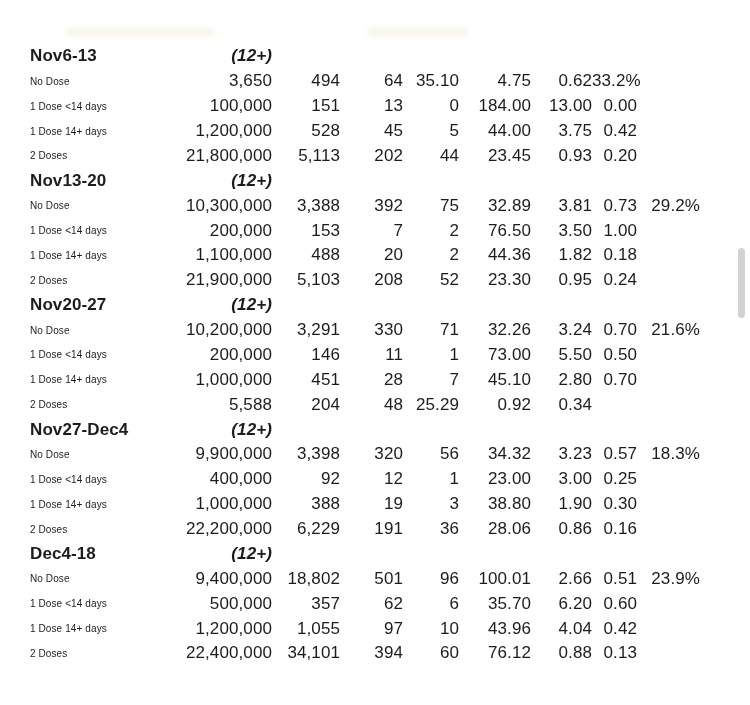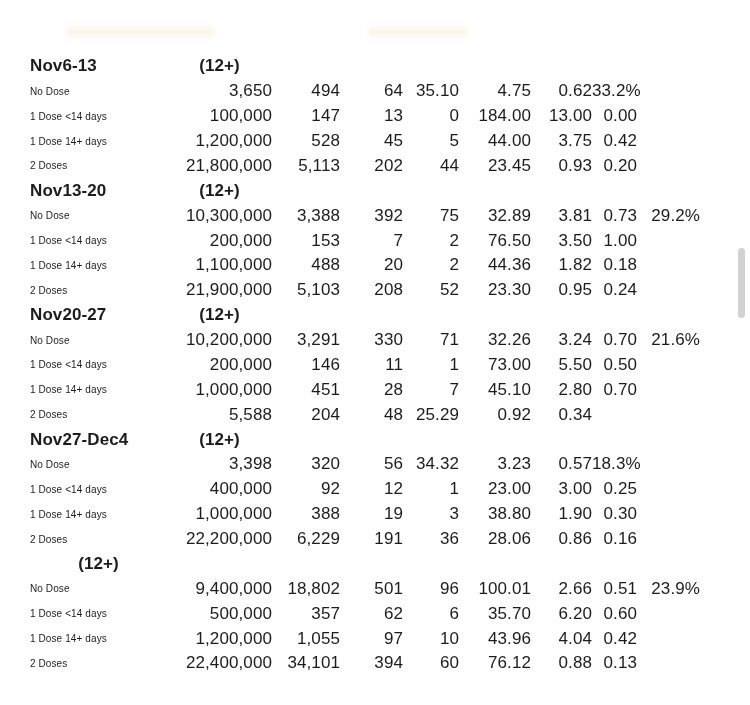--- a/index.html
+++ b/index.html
@@ -4,31 +4,31 @@
 <style>
   html, body { margin: 0; padding: 0; }
   body {
     width: 750px; height: 705px;
     background: #ffffff;
     font-family: "Liberation Sans", "DejaVu Sans", sans-serif;
     color: #1c1c1c;
     position: relative;
     overflow: hidden;
   }
-  .table { position: absolute; left: 30px; top: 54px; }
+  .table { position: absolute; left: 30px; top: 44px; }
   .row {
     display: grid;
     grid-template-columns: 130px 112px 68px 63px 56px 72px 61px 45px 63px;
     height: 24.88px;
     align-items: center;
   }
   .c { text-align: right; font-size: 17px; white-space: nowrap; letter-spacing: 0.1px; }
   .lbl { text-align: left; font-size: 10px; }
   .hdr .lbl { font-size: 17px; font-weight: 700; }
-  .grp { text-align: center; padding-left: 7px; font-weight: 700; }
+  .grp { text-align: right; padding-left: 7px; font-weight: 700; font-style: italic; }
   .scroll-thumb {
     position: absolute;
     left: 738px; top: 248px;
     width: 7px; height: 70px;
     background: #d2d2d2;
     border-radius: 4px;
   }
   .artifact {
     position: absolute; height: 10px;
     background: #f5eeda; opacity: 0.5;
@@ -56,21 +56,21 @@
     <div class="c">494</div>
     <div class="c">64</div>
     <div class="c">35.10</div>
     <div class="c">4.75</div>
     <div class="c">0.62</div>
     <div class="c">33.2%</div>
   </div>
   <div class="row">
     <div class="c lbl">1 Dose &lt;14 days</div>
     <div class="c">100,000</div>
-    <div class="c">147</div>
+    <div class="c">151</div>
     <div class="c">13</div>
     <div class="c">0</div>
     <div class="c">184.00</div>
     <div class="c">13.00</div>
     <div class="c">0.00</div>
     <div class="c"></div>
   </div>
   <div class="row">
     <div class="c lbl">1 Dose 14+ days</div>
     <div class="c">1,200,000</div>
@@ -190,20 +190,21 @@
     <div class="c">0.34</div>
     <div class="c"></div>
   </div>
 
   <div class="row hdr">
     <div class="c lbl">Nov27-Dec4</div>
     <div class="c grp">(12+)</div>
   </div>
   <div class="row">
     <div class="c lbl">No Dose</div>
+    <div class="c">9,900,000</div>
     <div class="c">3,398</div>
     <div class="c">320</div>
     <div class="c">56</div>
     <div class="c">34.32</div>
     <div class="c">3.23</div>
     <div class="c">0.57</div>
     <div class="c">18.3%</div>
   </div>
   <div class="row">
     <div class="c lbl">1 Dose &lt;14 days</div>
@@ -233,20 +234,21 @@
     <div class="c">6,229</div>
     <div class="c">191</div>
     <div class="c">36</div>
     <div class="c">28.06</div>
     <div class="c">0.86</div>
     <div class="c">0.16</div>
     <div class="c"></div>
   </div>
 
   <div class="row hdr">
+    <div class="c lbl">Dec4-18</div>
     <div class="c grp">(12+)</div>
   </div>
   <div class="row">
     <div class="c lbl">No Dose</div>
     <div class="c">9,400,000</div>
     <div class="c">18,802</div>
     <div class="c">501</div>
     <div class="c">96</div>
     <div class="c">100.01</div>
     <div class="c">2.66</div>

